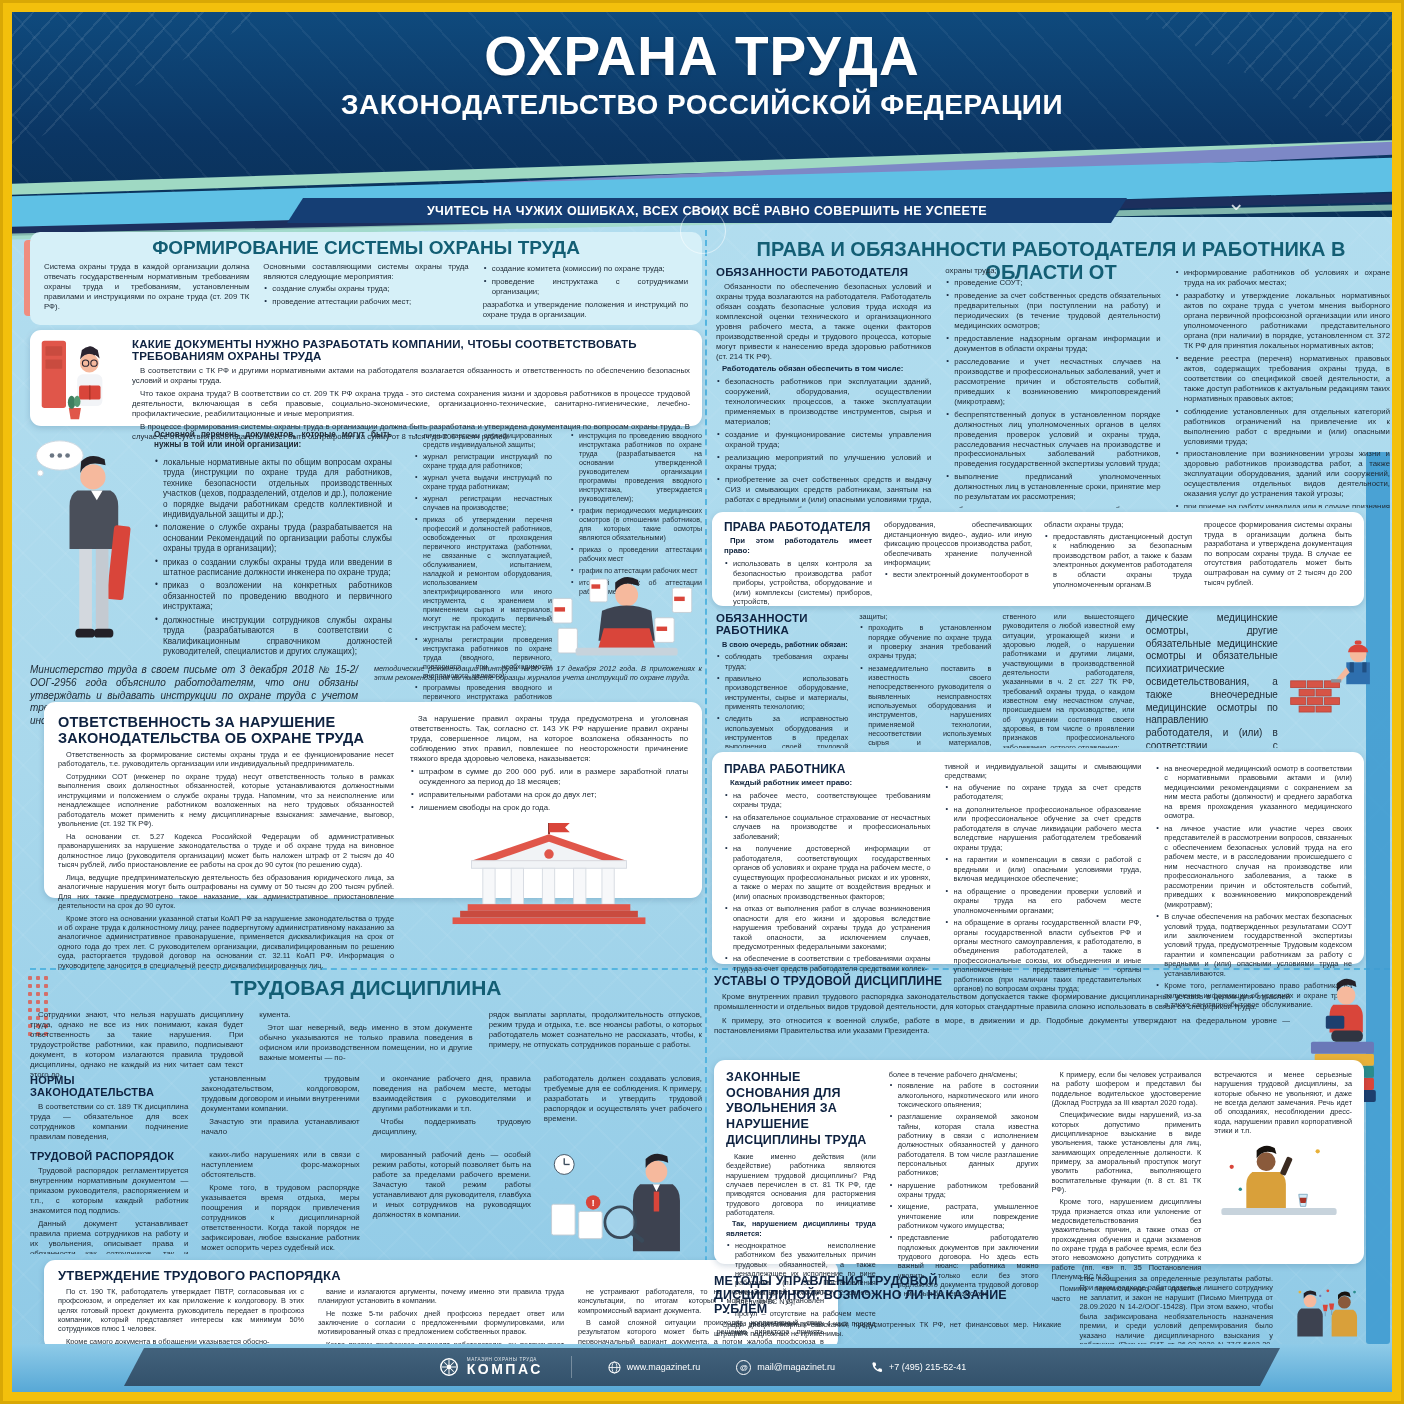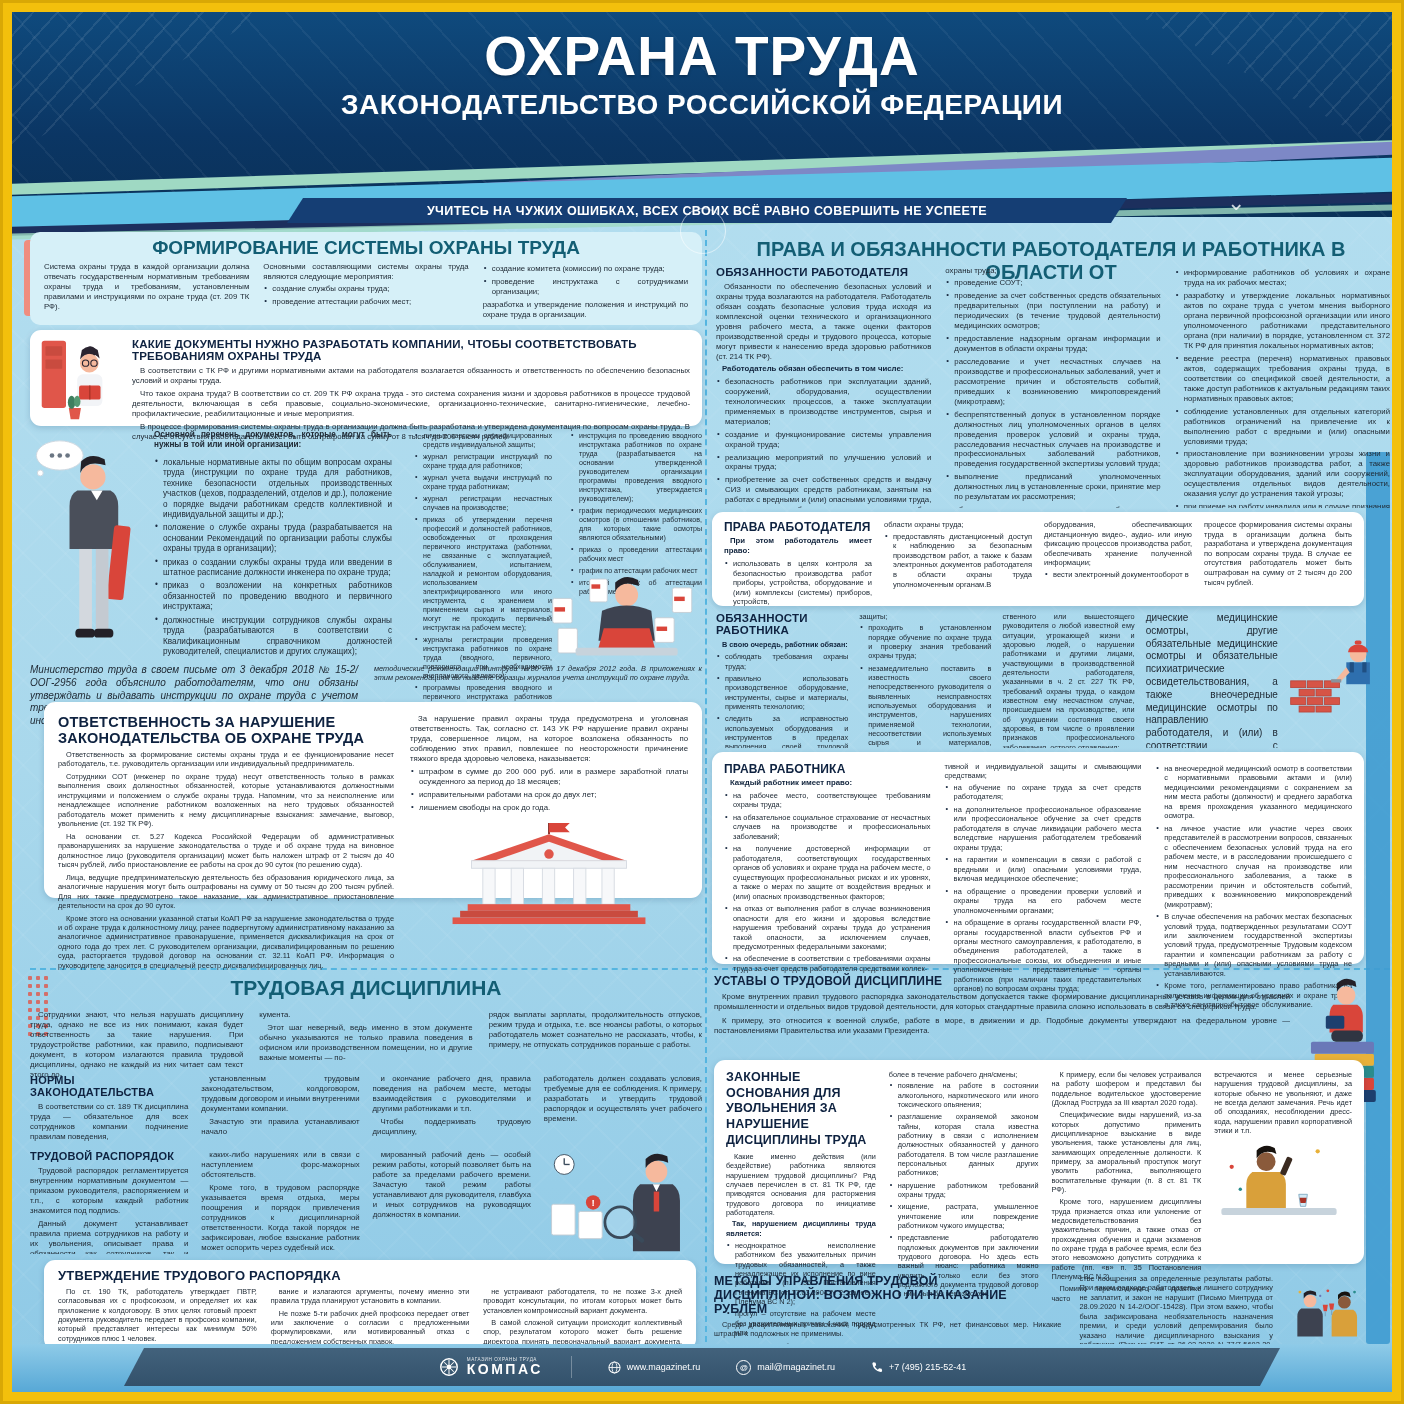--- a/index.html
+++ b/index.html
@@ -293,29 +293,29 @@
   <div class="abs panel" style="left:700px;top:500px;width:652px;height:94px;padding:8px 12px;box-sizing:border-box;">
     <div class="cols" style="gap:12px;">
       <div style="flex:1;">
         <div class="sub-h" style="font-size:12px;margin-bottom:2px;">ПРАВА РАБОТОДАТЕЛЯ</div>
         <div class="lead txt">При этом работодатель имеет право:</div>
         <ul class="b txt" style="font-size:7.5px;">
               <li>использовать в целях контроля за безопасностью производства работ приборы, устройства, оборудование и (или) комплексы (системы) приборов, устройств,</li>
             </ul>
       </div>
       <div style="flex:1;">
+        <div class="txt" style="font-size:7.5px;">оборудования, обеспечивающих дистанционную видео-, аудио- или иную фиксацию процессов производства работ, обеспечивать хранение полученной информации;</div>
+        <ul class="b txt" style="font-size:7.5px;">
+              <li>вести электронный документооборот в</li>
+            </ul>
+      </div>
+      <div style="flex:1;">
         <div class="txt" style="font-size:7.5px;">области охраны труда;</div>
         <ul class="b txt" style="font-size:7.5px;">
               <li>предоставлять дистанционный доступ к наблюдению за безопасным производством работ, а также к базам электронных документов работодателя в области охраны труда уполномоченным органам.В</li>
-            </ul>
-      </div>
-      <div style="flex:1;">
-        <div class="txt" style="font-size:7.5px;">оборудования, обеспечивающих дистанционную видео-, аудио- или иную фиксацию процессов производства работ, обеспечивать хранение полученной информации;</div>
-        <ul class="b txt" style="font-size:7.5px;">
-              <li>вести электронный документооборот в</li>
             </ul>
       </div>
       <div style="flex:1;">
         <div class="txt" style="font-size:7.5px;">процессе формирования системы охраны труда в организации должна быть разработана и утверждена документация по вопросам охраны труда. В случае ее отсутствия работодатель может быть оштрафован на сумму от 2 тысяч до 200 тысяч рублей.</div>
       </div>
     </div>
   </div>
 
   <div class="abs" style="left:704px;top:600px;width:674px;height:136px;overflow:hidden;">
     <div class="cols" style="gap:11px;">
@@ -455,21 +455,21 @@
       <circle cx="122" cy="24" r="12" fill="#f6b99d"></circle>
           <path d="M110 20 q8 -13 25 -6 l-1 -7 q-14 -7 -24 3 z" fill="#232027"></path>
       <path d="M104 38 h36 q8 6 8 18 v56 h-52 v-56 q0 -12 8 -18 z" fill="#3d4250"></path>
           <path d="M118 38 l4 8 l4 -8 z" fill="#fff"></path>
           <rect x="119" y="46" width="6" height="22" fill="#d9453a"></rect>
       <circle cx="82" cy="80" r="17" fill="rgba(180,220,240,.45)" stroke="#3a4a5a" stroke-width="3"></circle>
           <line x1="95" y1="92" x2="106" y2="100" stroke="#3a4a5a" stroke-width="5" stroke-linecap="round"></line>
     </svg>
   </div>
 
-  <div class="abs panel" style="left:32px;top:1248px;width:652px;height:90px;padding:8px 14px;box-sizing:border-box;">
+  <div class="abs panel" style="left:32px;top:1248px;width:794px;height:90px;padding:8px 14px;box-sizing:border-box;">
     <div class="sub-h" style="font-size:13px;">УТВЕРЖДЕНИЕ ТРУДОВОГО РАСПОРЯДКА</div>
     <div class="cols" style="gap:14px;">
       <div style="flex:1;">
             <p class="txt p-ind" style="font-size:7.3px;margin:0 0 3px;">По ст. 190 ТК, работодатель утверждает ПВТР, согласовывая их с профсоюзом, и определяет их как приложение к колдоговору. В этих целях готовый проект документа руководитель передает в профсоюз компании, который представляет интересы как минимум 50% сотрудников плюс 1 человек.</p>
             <p class="txt p-ind" style="font-size:7.3px;margin:0 0 3px;">Кроме самого документа в обращении указывается обосно-</p>
           </div>
       <div style="flex:1;">
             <p class="txt p-ind" style="font-size:7.3px;margin:0 0 3px;">вание и излагаются аргументы, почему именно эти правила труда планируют установить в компании.</p>
             <p class="txt p-ind" style="font-size:7.3px;margin:0 0 3px;">Не позже 5-ти рабочих дней профсоюз передает ответ или заключение о согласии с предложенными формулировками, или мотивированный отказ с предложением собственных правок.</p>
             <p class="txt p-ind" style="font-size:7.3px;margin:0 0 3px;">Когда правки профсоюза подходят работодателю, он подписывает документ с учетом этих корректировок. Если же правки</p>

